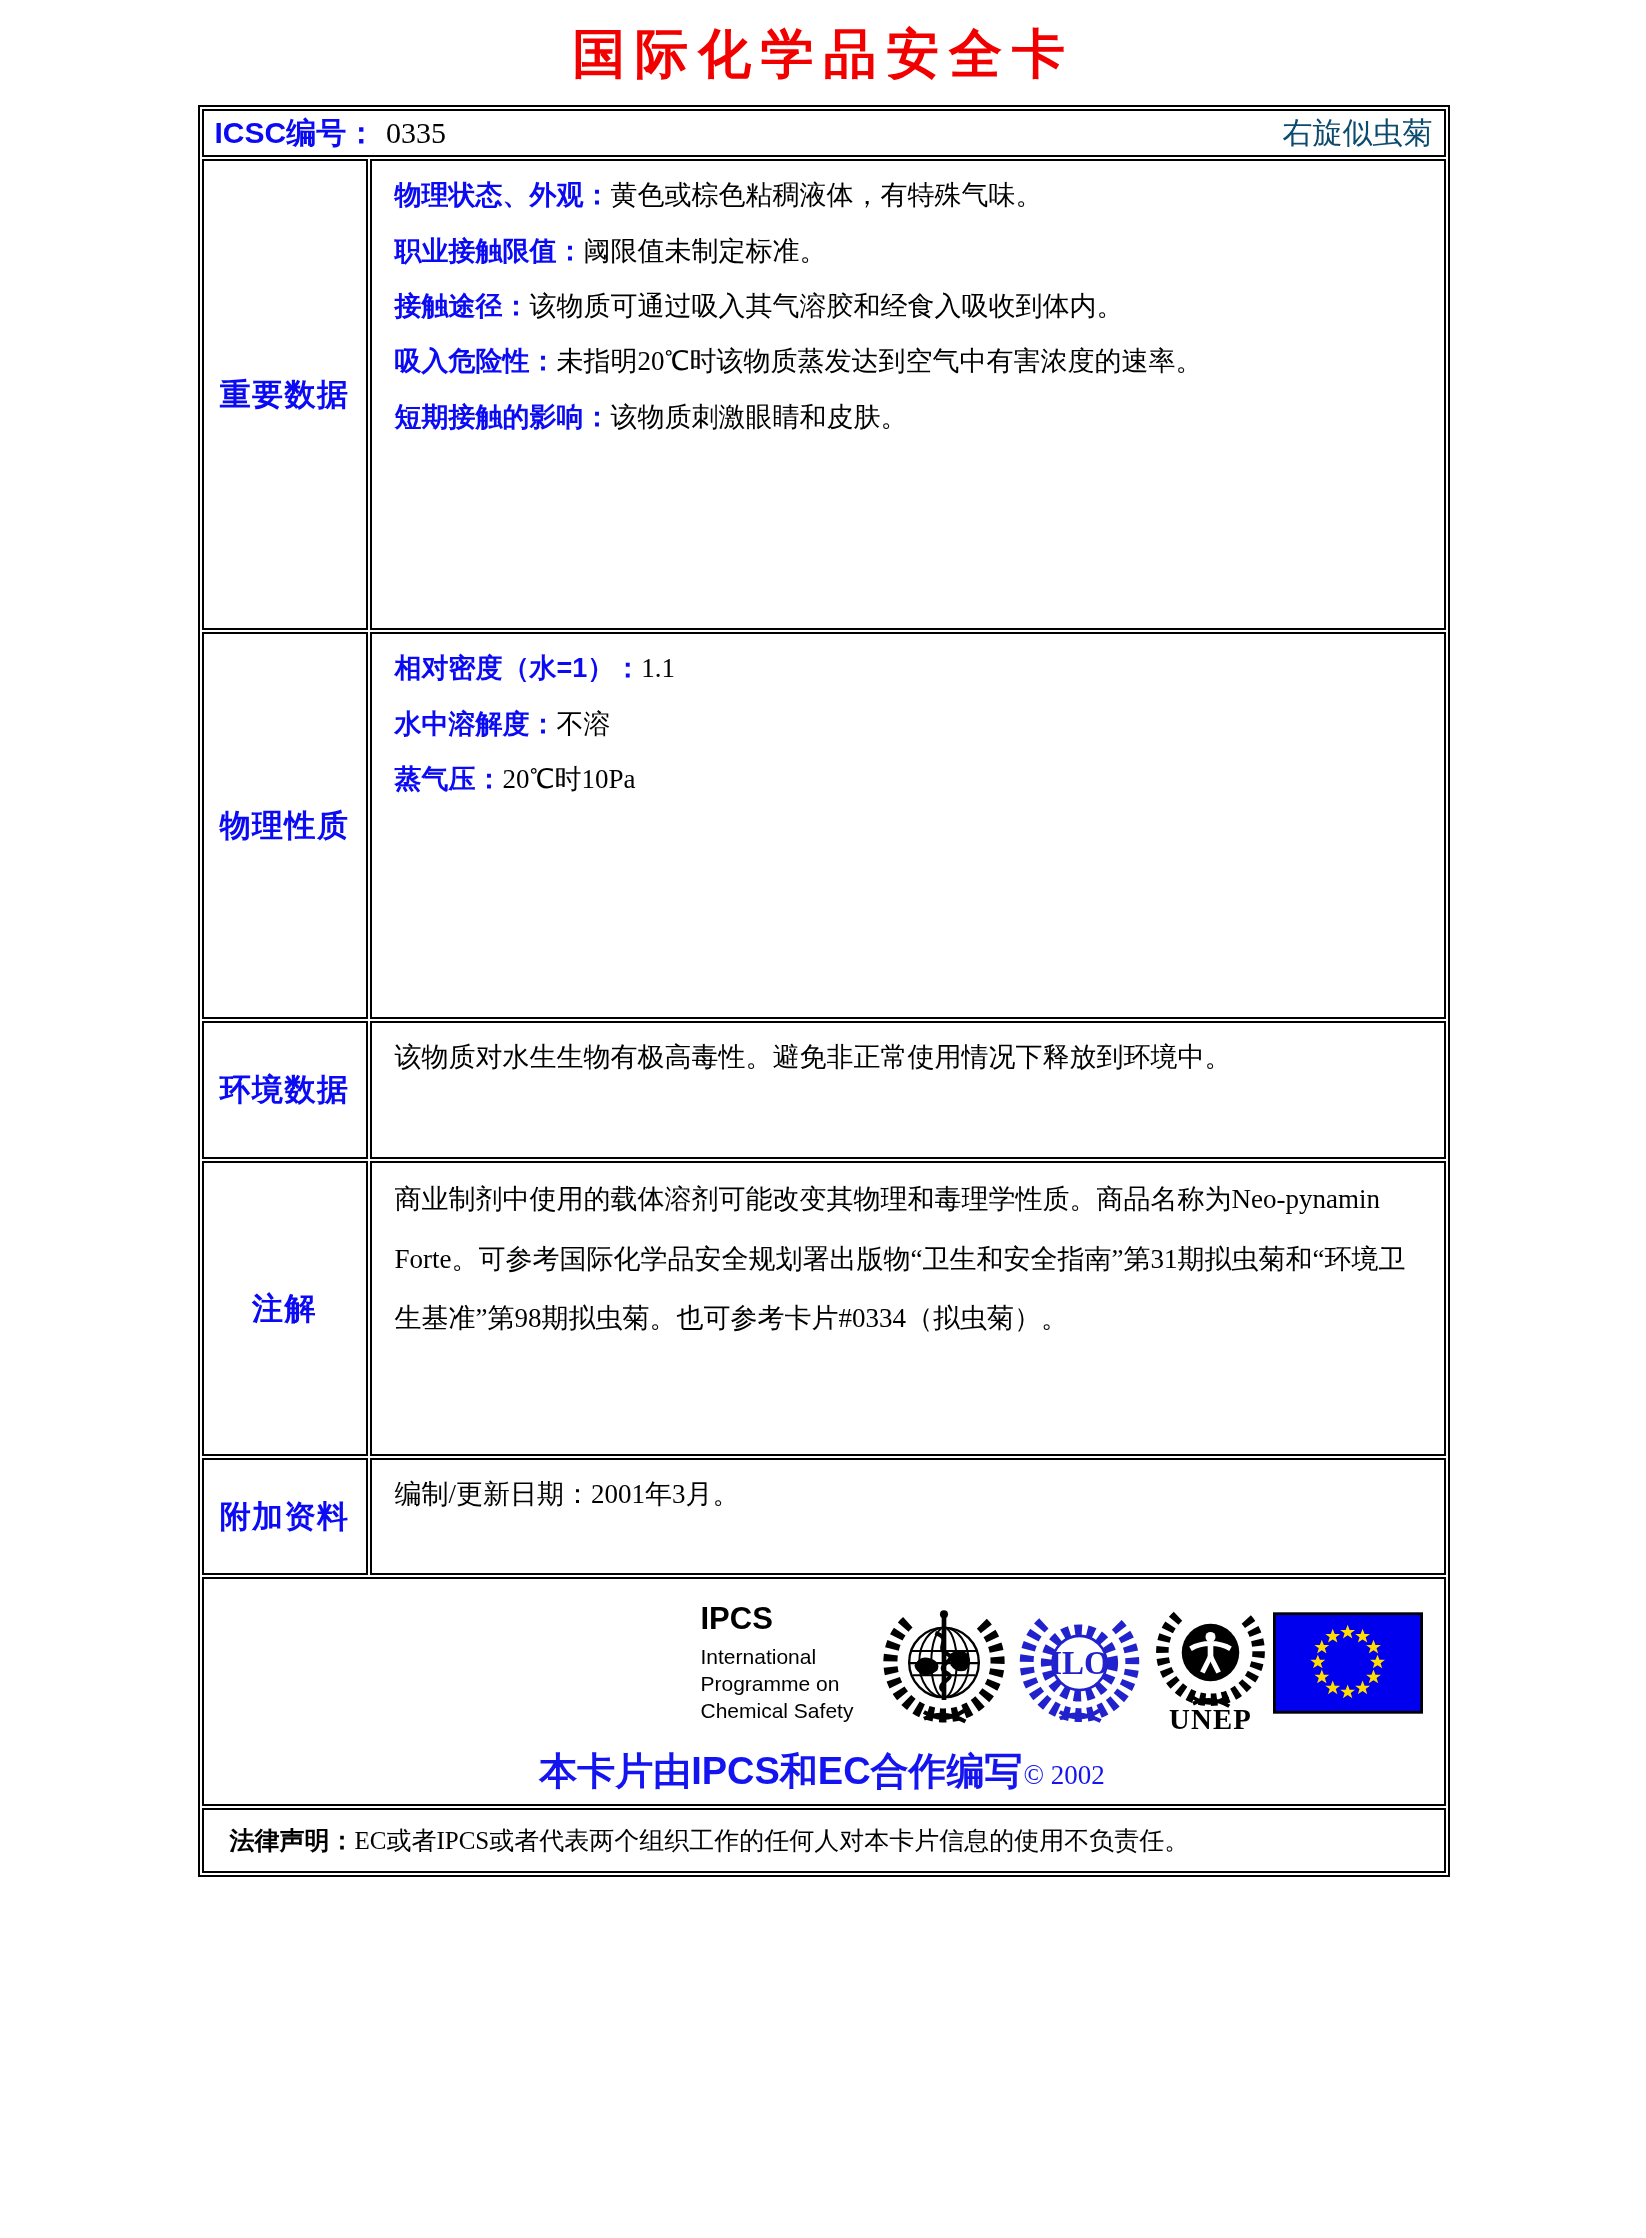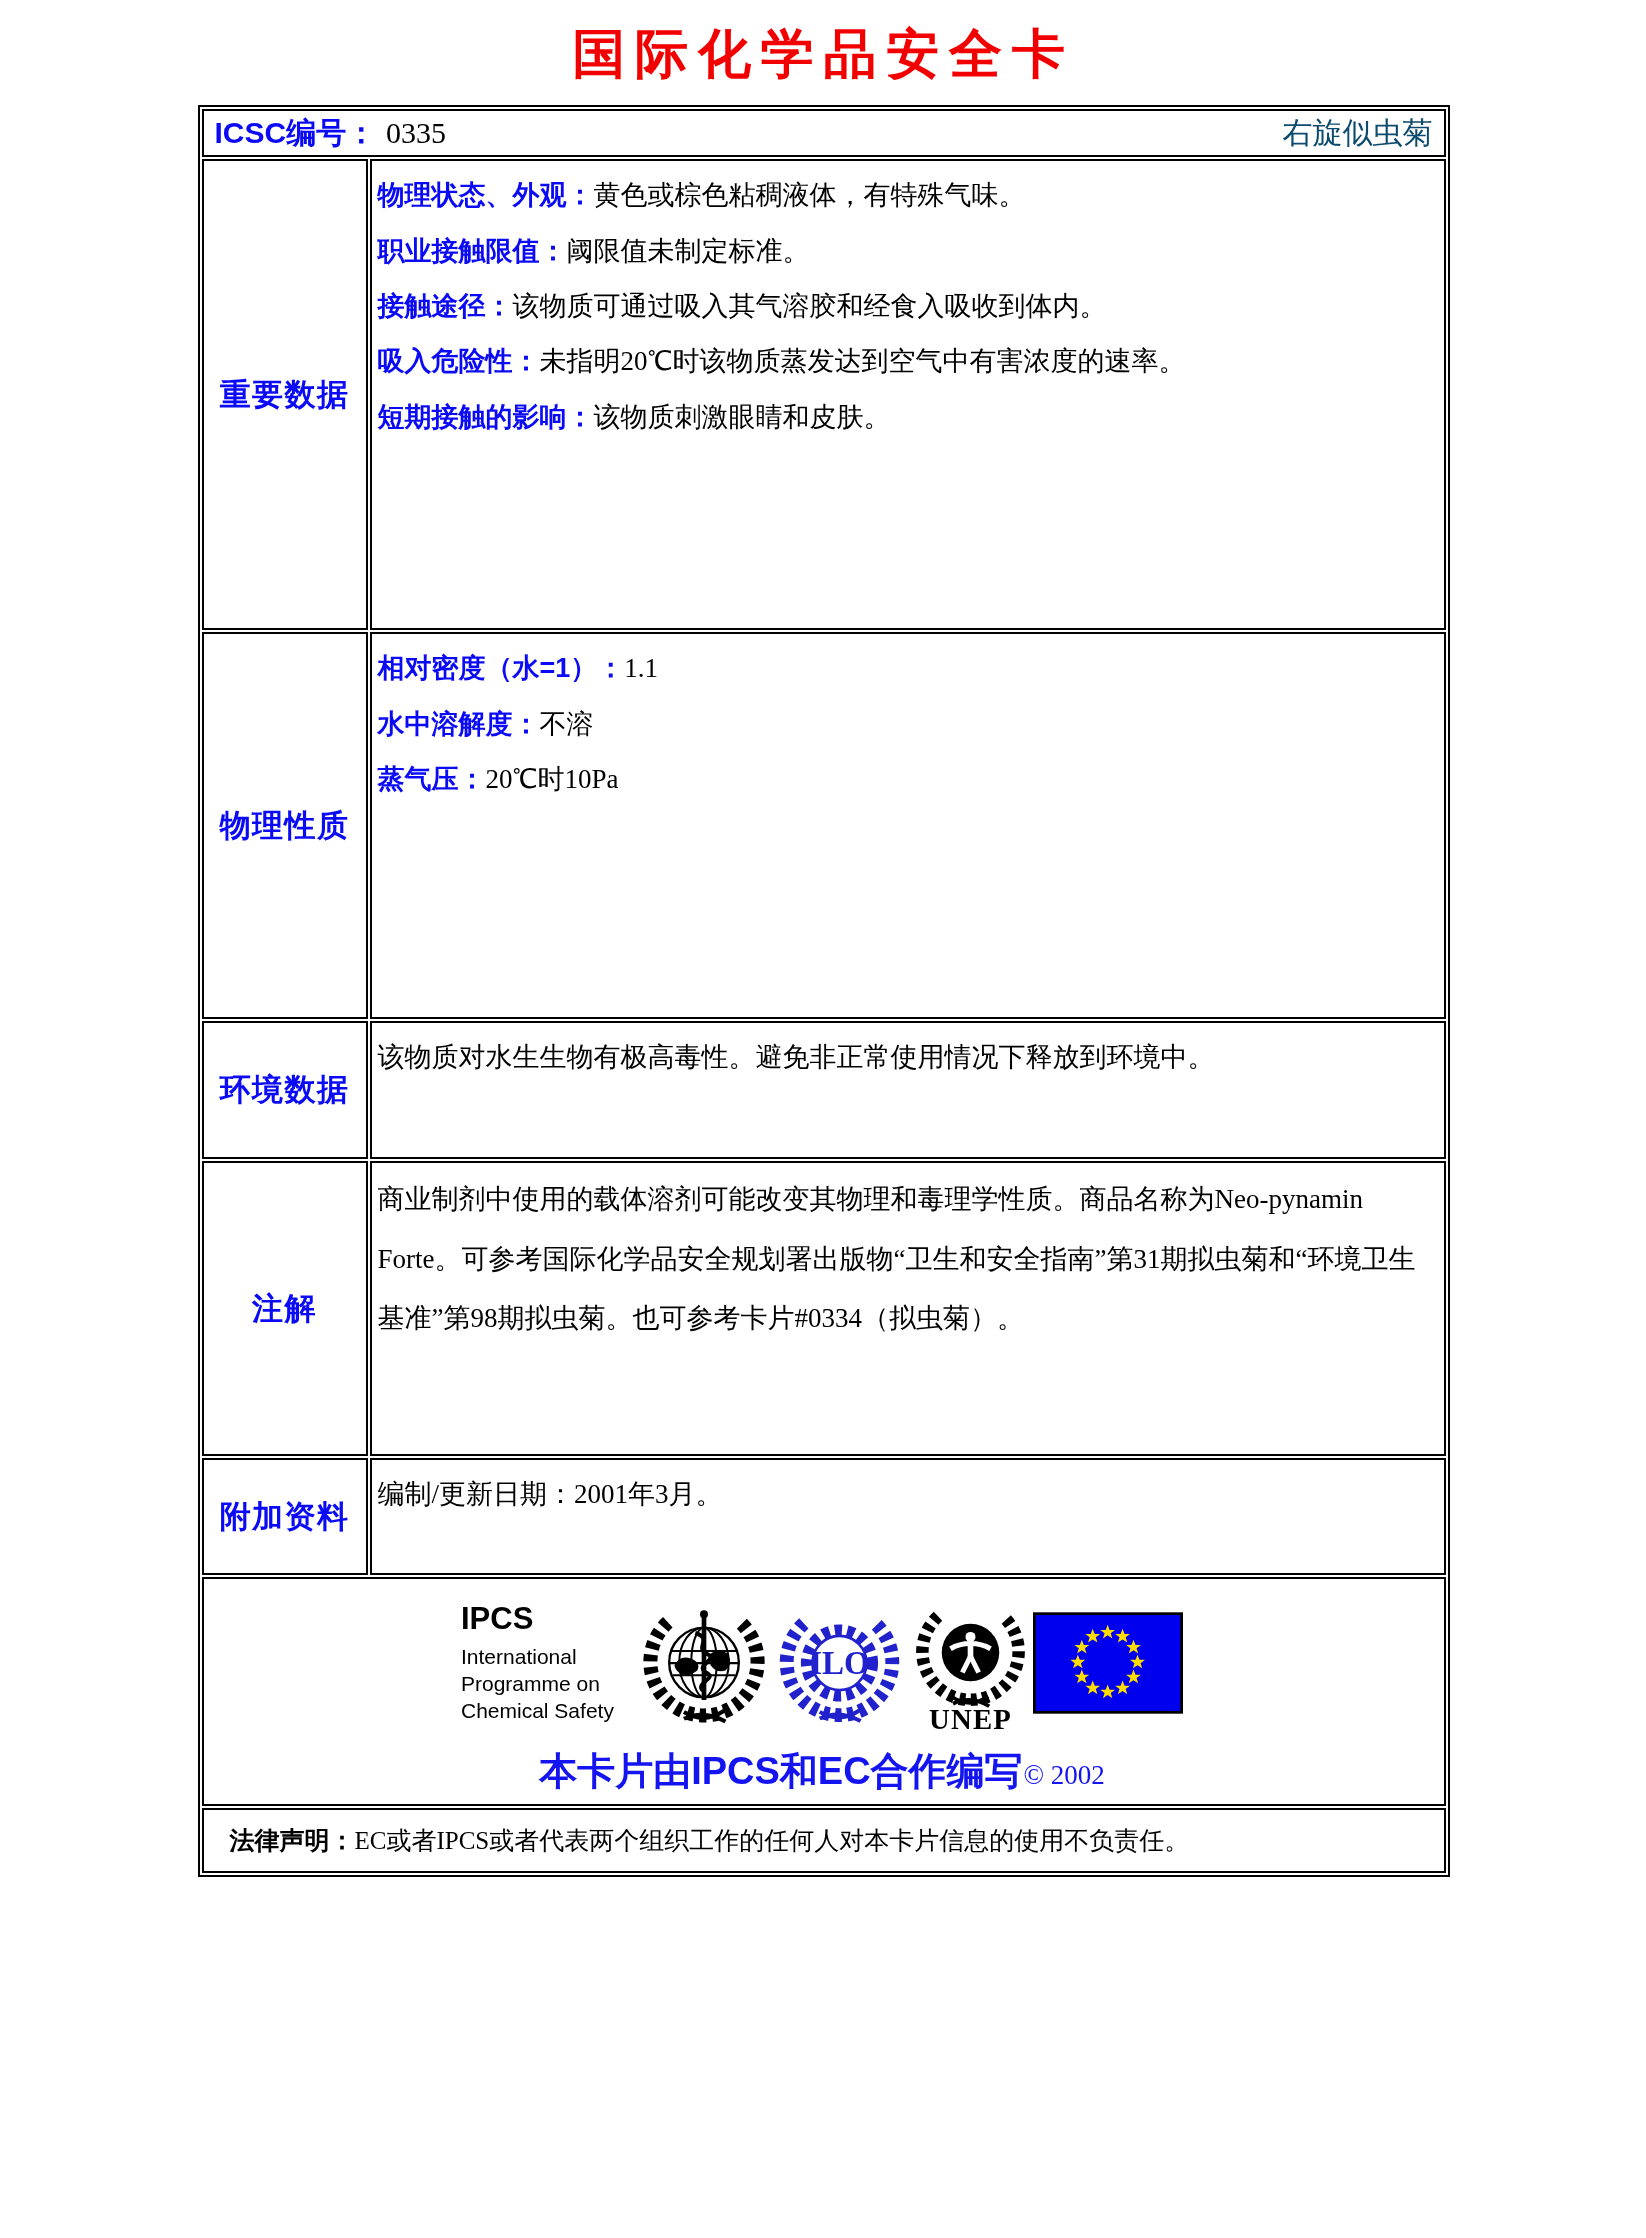--- a/index.html
+++ b/index.html
@@ -38,21 +38,21 @@
     text-align:center;
     vertical-align:middle;
     color:#0a0af5;
     font-weight:bold;
     font-size:31px;
     font-family:"Liberation Sans", sans-serif;
     letter-spacing:1.4px;
     margin-left:33px;
   }
   .content-cell {
-    padding:7px 6px;
+    padding:7px 23px;
     font-size:27px;
     line-height:2.05;
     color:#000;
     margin-left:43px;
   }
   .inline-label {
     color:#0a0af5;
     font-weight:bold;
     font-family:"Liberation Sans", sans-serif;
   }
@@ -69,21 +69,21 @@
     display:flex;
     align-items:center;
     justify-content:space-between;
     font-size:30px;
   }
   .hdr-num { color:#000; margin-left:9.8px; }
   .hdr-name { color:#0c4a6e; }
   .notes-text { display:block; line-height:2.2; }
   
   .logos-cell { vertical-align:middle; padding:11px 21px 7px 18px; }
-  .logos-flex { display:flex; align-items:center; justify-content:center; }
+  .logos-flex { display:flex; align-items:center; justify-content:flex-end; }
   .ipcs-block { width:176px; font-family:"Liberation Sans", sans-serif; }
   .ipcs-name { font-size:31px; font-weight:bold; margin-bottom:5.6px; }
   .ipcs-line { font-size:21px; line-height:1.3; }
   .copyright {
     text-align:center;
     margin-top:11px;
     color:#1414f0;
   }
   .copyright .main {
     font-size:38px;

